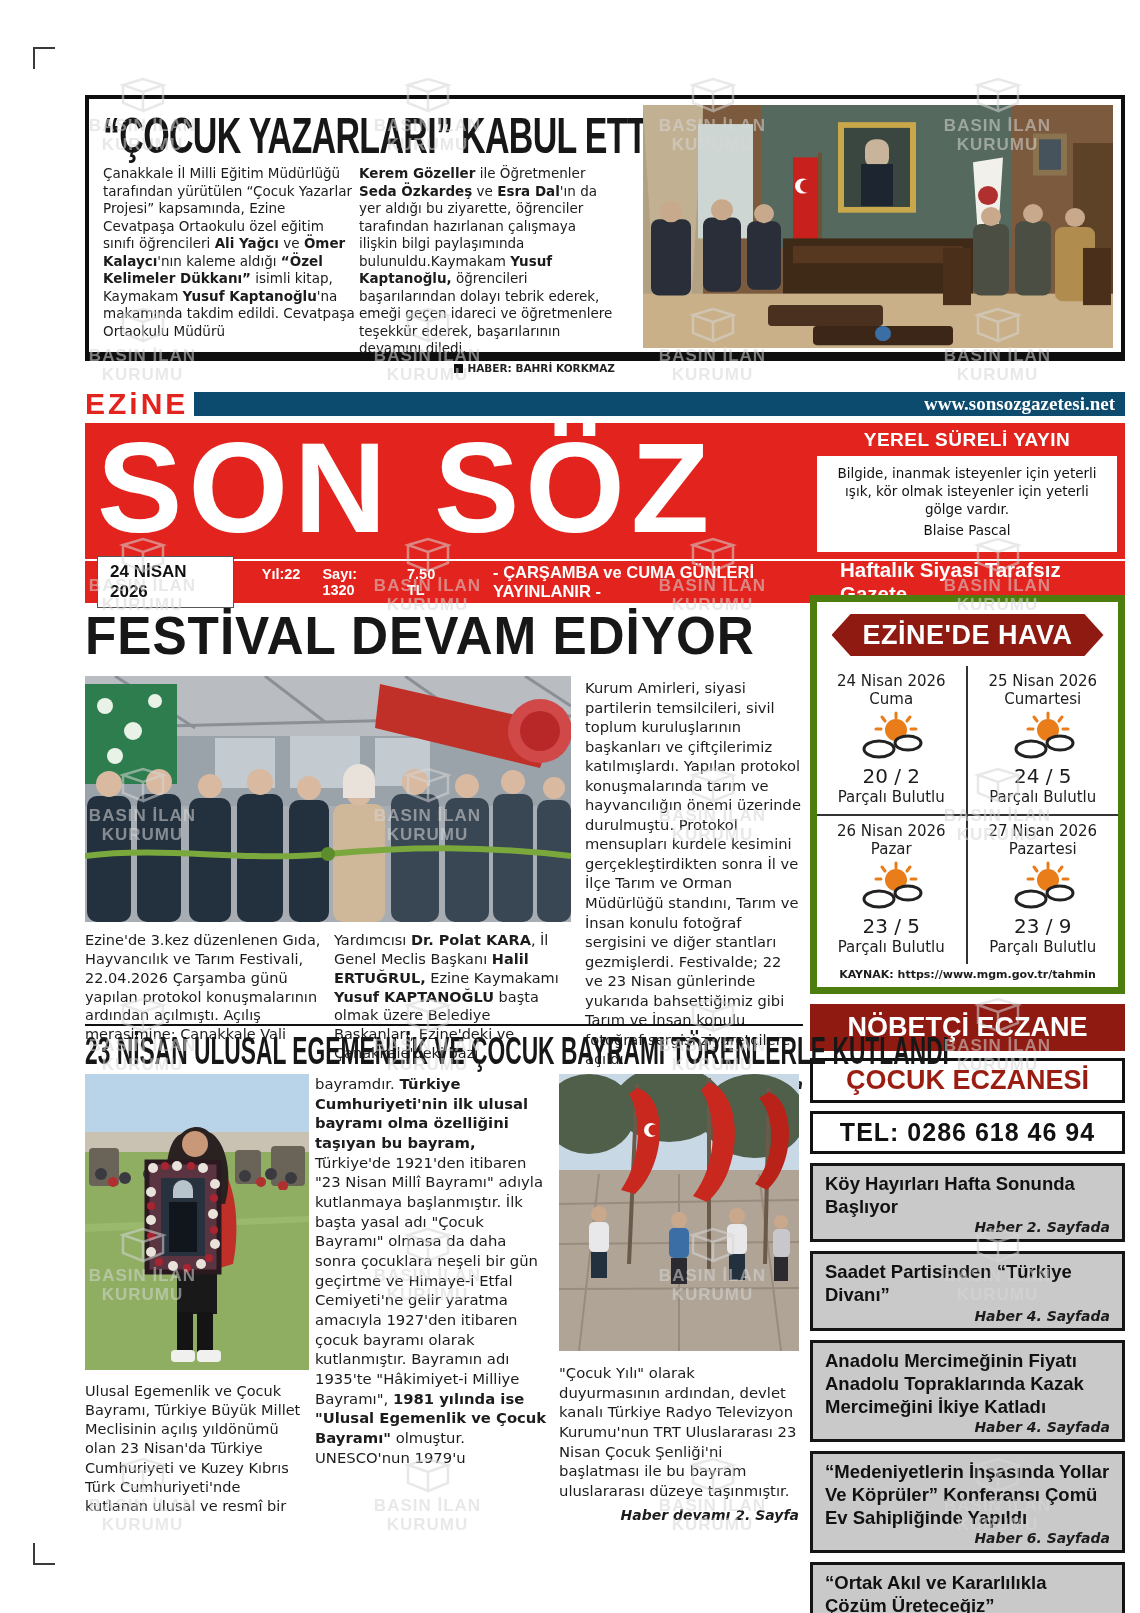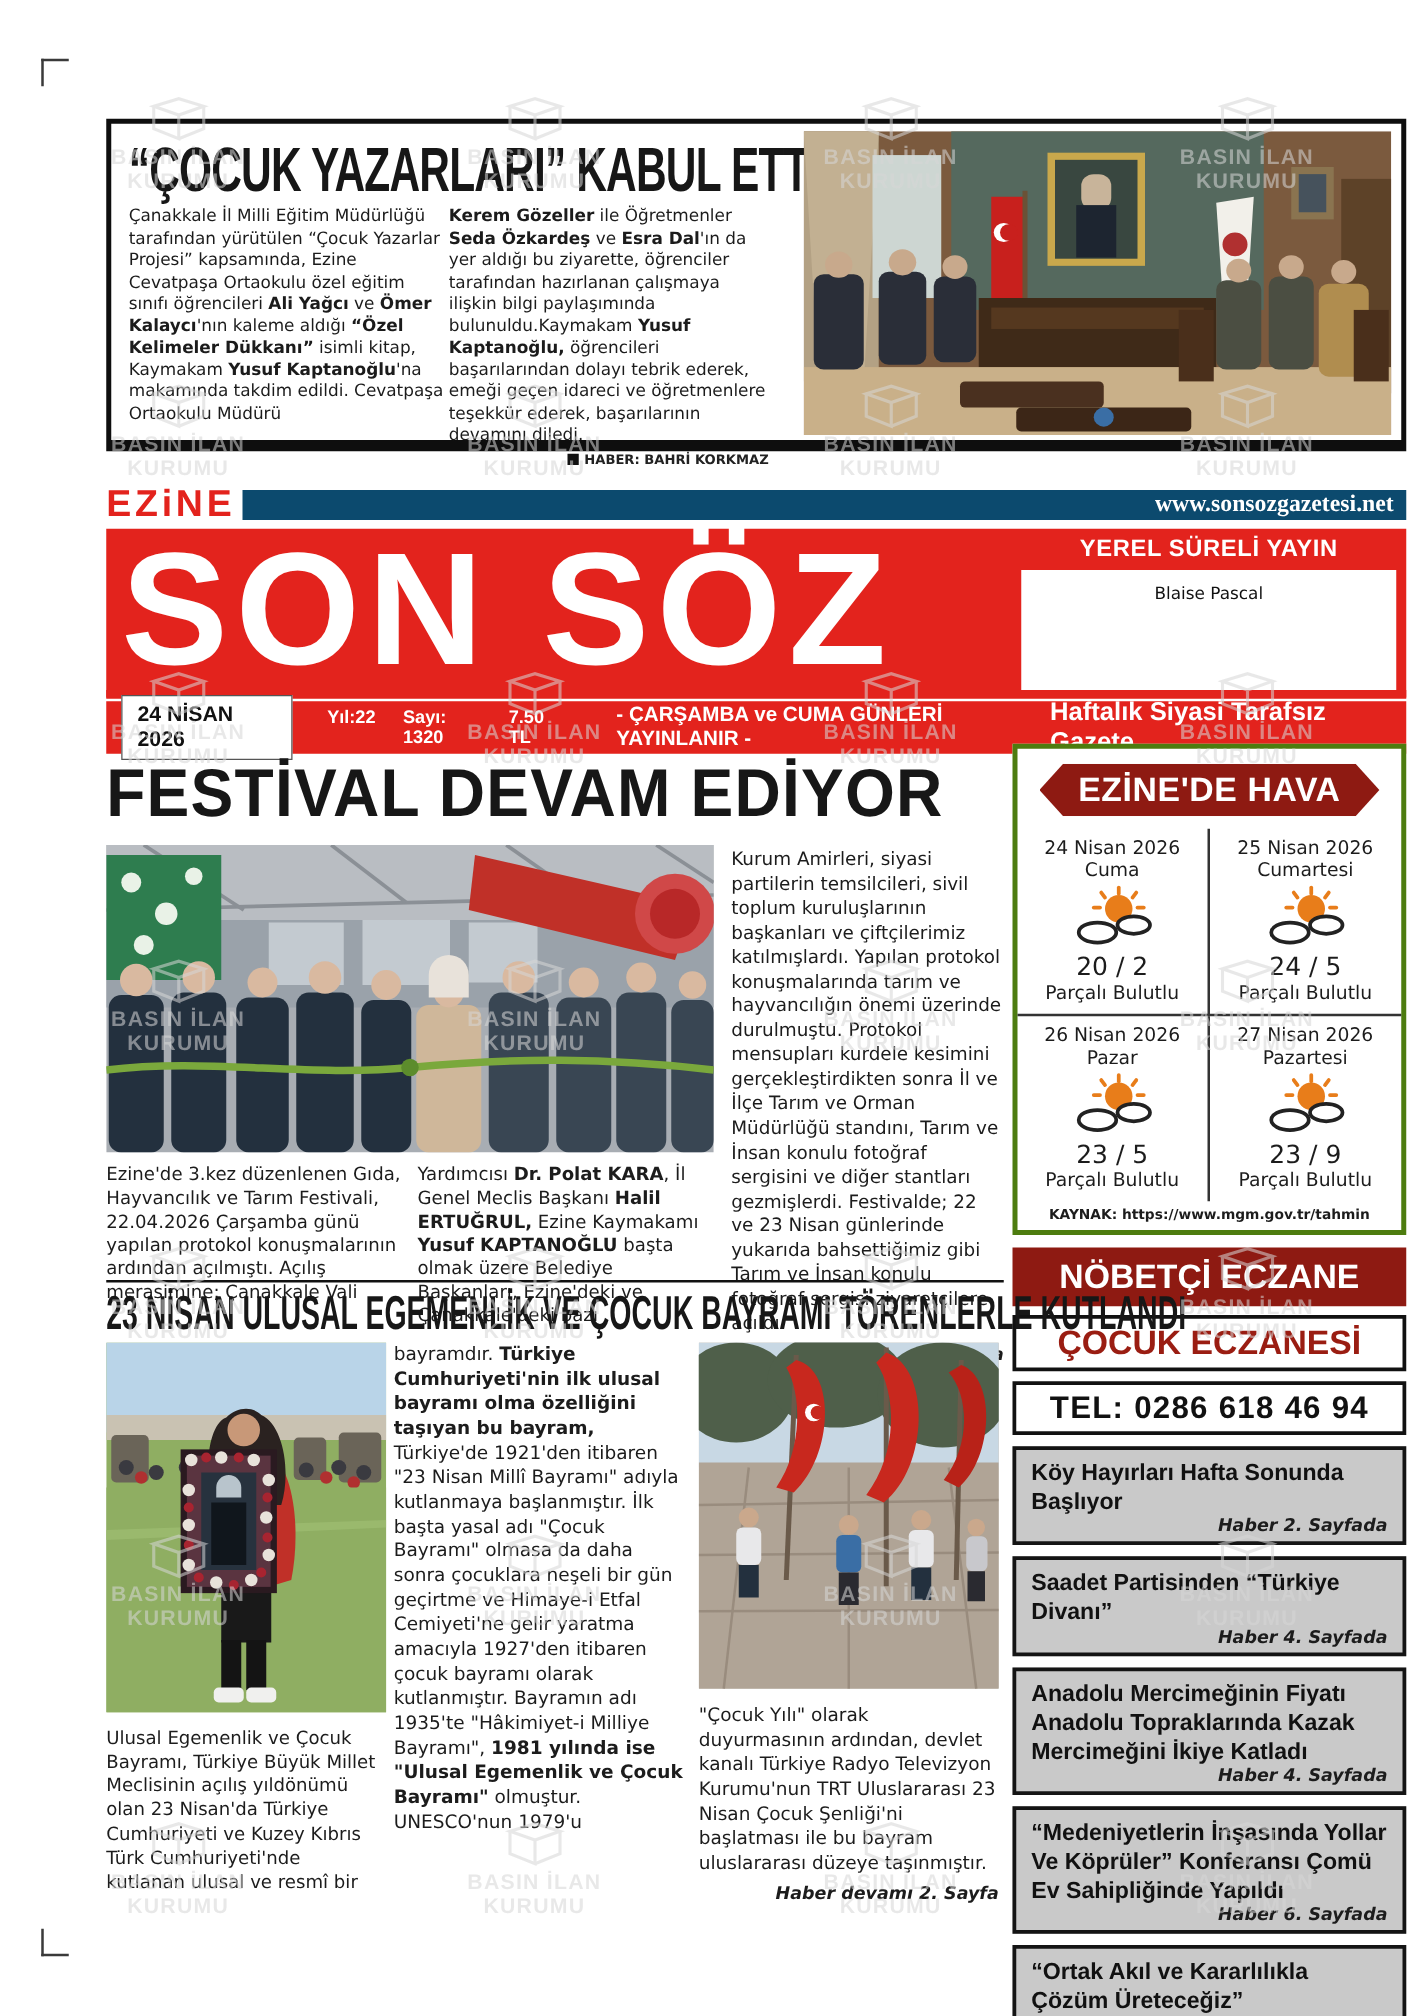--- a/index.html
+++ b/index.html
@@ -75,21 +75,21 @@
   .fest-left{ width:486px; }
   .fest-photo{ width:486px; height:246px; }
   .fest-photo svg{ display:block; width:100%; height:100%; }
   .fest-bottom{ display:flex; gap:12px; margin-top:9px; }
   .fest-bcol{ width:237px; font-size:14.5px; line-height:1.3; }
   .fest-rcol{ flex:1; font-size:14.7px; line-height:1.33; padding-top:2px; }
   .continuation{ text-align:right; font-style:italic; font-weight:700; font-size:14px;
     margin-top:6px; }
   
   .sidebar{ position:absolute; left:810px; top:595px; width:315px; }
-  .weather{ border:4px solid #4d7c0f; background:#fff; padding:12px 0 6px; }
+  .weather{ border:7px solid #4d7c0f; background:#fff; padding:12px 0 6px; }
   .w-title{ width:272px; margin:0 auto; height:42px; background:#8e1a12;
     clip-path:polygon(0 50%, 7% 0, 93% 0, 100% 50%, 93% 100%, 7% 100%);
     display:flex; align-items:center; justify-content:center; color:#fff;
     font-family:"Liberation Sans",sans-serif; font-weight:900; font-size:27px;
     letter-spacing:.5px; }
   .w-grid{ display:flex; flex-wrap:wrap; margin-top:10px; }
   .w-cell{ width:50%; text-align:center; padding:6px 2px 8px; }
   .w-cell.brd-r{ border-right:2px solid #333; }
   .w-cell.brd-b{ border-bottom:2px solid #333; }
   .w-date{ font-size:15px; }
@@ -208,20 +208,21 @@
       <span class="mh-region">EZiNE</span>
       <div class="mh-bar">
         <span class="mh-url">www.sonsozgazetesi.net</span>
       </div>
     </div>
     <div class="mh-main">
       <div class="mh-title">SON SÖZ</div>
       <div class="mh-right">
         <div class="mh-pubtype">YEREL SÜRELİ YAYIN</div>
         <div class="mh-quotebox">
+          <div class="mh-quote">Bilgide, inanmak isteyenler için yeterli ışık, kör olmak isteyenler için yeterli gölge vardır.</div>
           <div class="mh-author">Blaise Pascal</div>
         </div>
       </div>
     </div>
   </div>
   <div class="red-rule"></div>
 
   <div class="datebar">
     <span class="db-datebox">24 NİSAN 2026</span>
     <span class="db-meta">

